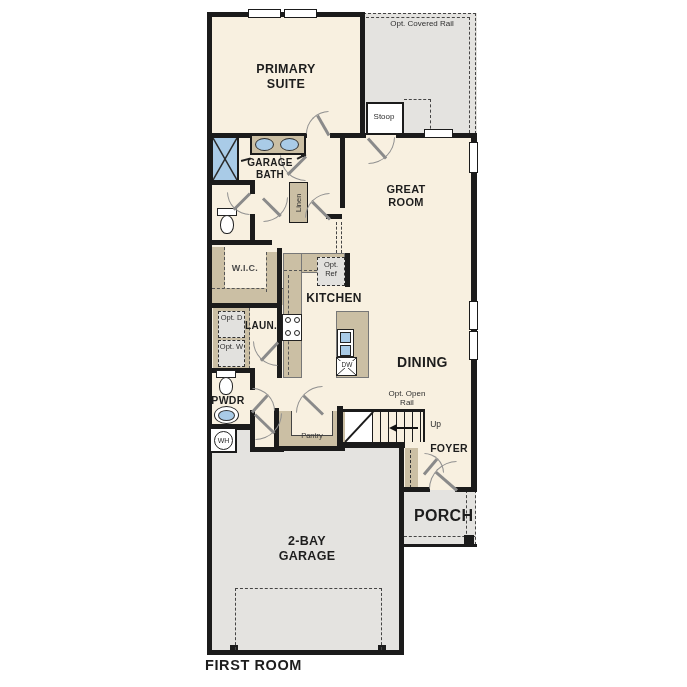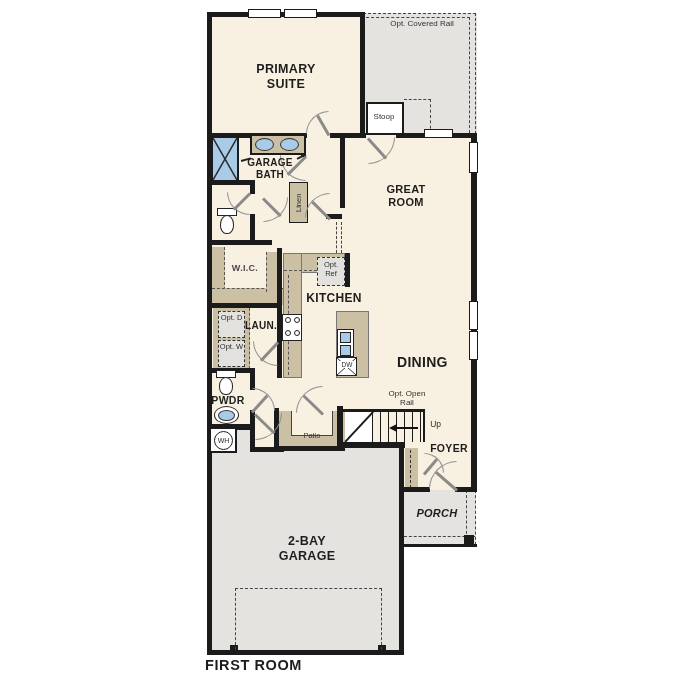--- a/index.html
+++ b/index.html
@@ -188,23 +188,23 @@
 
   <div class="lbl" style="left:246px;top:62px;width:80px;font-size:12.5px;">PRIMARY SUITE</div>
   <div class="lbl" style="left:241px;top:157px;width:58px;font-size:10px;">GARAGE BATH</div>
   <div class="lbl" style="left:225px;top:263px;width:40px;font-size:9px;color:#4a4a4a;">W.I.C.</div>
   <div class="lbl" style="left:244px;top:320px;width:34px;font-size:10px;">LAUN.</div>
   <div class="lbl" style="left:210px;top:394px;width:36px;font-size:10.5px;">PWDR</div>
   <div class="lbl" style="left:305px;top:291px;width:58px;font-size:12px;">KITCHEN</div>
   <div class="lbl" style="left:374px;top:183px;width:64px;font-size:11px;">GREAT ROOM</div>
   <div class="lbl" style="left:397px;top:326px;width:50px;font-size:14px;margin-top:28px;">DINING</div>
   <div class="lbl" style="left:428px;top:442px;width:42px;font-size:10.5px;">FOYER</div>
-  <div class="lbl" style="left:414px;top:507px;width:46px;font-size:11px;font-style:italic;">PORCH</div>
+  <div class="lbl" style="left:414px;top:507px;width:46px;font-size:16px;">PORCH</div>
   <div class="lbl" style="left:277px;top:534px;width:60px;font-size:12.5px;">2-BAY GARAGE</div>
-  <div class="sm" style="left:295px;top:432px;width:34px;font-size:7.5px;color:#3a3a3a;">Patio</div>
+  <div class="sm" style="left:295px;top:432px;width:34px;font-size:7.5px;color:#3a3a3a;">Pantry</div>
   <div class="sm" style="left:369px;top:112px;width:30px;font-size:8px;">Stoop</div>
   <div class="sm" style="left:379px;top:19px;width:86px;font-size:8px;">Opt. Covered Rail</div>
 
   <div class="sm" style="left:423px;top:420px;width:18px;font-size:8.5px;text-align:right;">Up</div>
   <div class="sm" style="left:384px;top:389px;width:46px;font-size:8px;">Opt. Open Rail</div>
 
   <div class="lbl" style="left:205px;top:657px;width:170px;font-size:14.5px;text-align:left;letter-spacing:.6px;">FIRST ROOM</div>
 
 </div>
 

